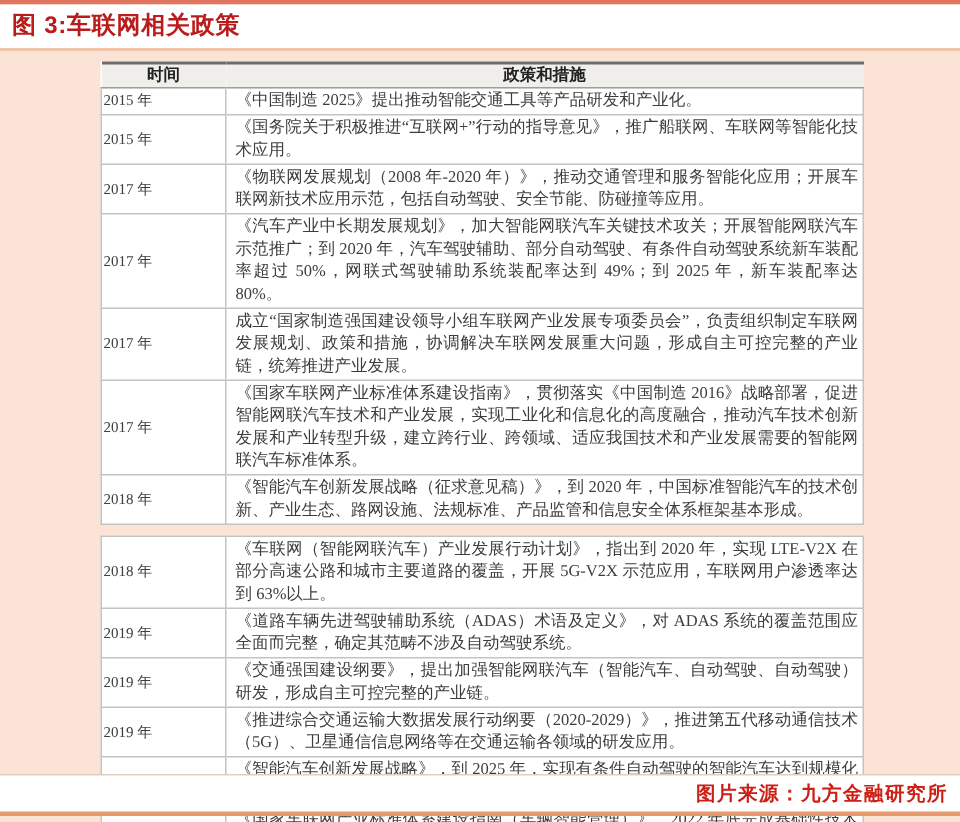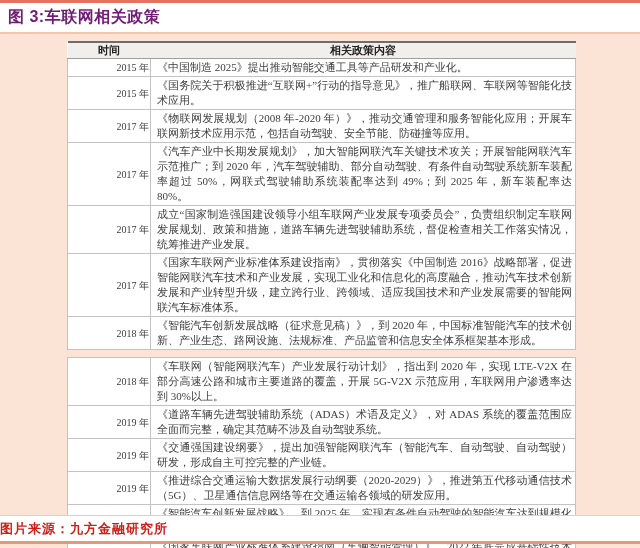--- a/index.html
+++ b/index.html
@@ -11,21 +11,21 @@
   .page{
     position:relative;
     width:640px;height:548px;
     background:#fbe3d5;
     overflow:hidden;
   }
   .top-rule{height:3px;background:#e0745c;}
   .title-band{background:#ffffff;padding:4px 8px 4px 8px;}
   .figure-title{
     font-family:"Liberation Sans","DejaVu Sans",sans-serif;
-    font-weight:bold;font-size:16px;color:#701a75;letter-spacing:0.5px;
+    font-weight:bold;font-size:16px;color:#b91c1c;letter-spacing:0.5px;
   }
   .title-under-rule{height:2px;background:#f0c5a9;}
   .content{padding:7px 0 0 67px;}
   table.policy-table{
     border-collapse:collapse;
     width:508px;
     background:#ffffff;
     table-layout:fixed;
   }
   col.col-year{width:83px;}
@@ -35,36 +35,37 @@
     border-top:2px solid #6d6d6d;
     border-bottom:1px solid #9e9e9e;
     font-size:11px;line-height:13px;font-weight:bold;color:#222222;
     padding:1px 0;
   }
   td{
     border:1px solid #c3c3c3;
     color:#3d3d3d;
   }
   td.year-cell{
-    text-align:right;vertical-align:middle;
+    text-align:left;vertical-align:middle;
     font-size:10px;line-height:15px;
   }
   td.content-cell{
     font-size:11px;line-height:15px;
     padding:1px 3px 1px 6px;
     text-align:justify;
     vertical-align:middle;
   }
   .table-gap{height:7px;}
   .source-band{
     position:absolute;left:0;right:0;bottom:4px;
     background:#ffffff;
     border-top:1px solid #decfc2;
     border-bottom:3px solid #e9996e;
     padding:3px 8px 3px 0;
+    text-align:right;
   }
   .source-text{
     font-family:"Liberation Sans","DejaVu Sans",sans-serif;
     font-weight:bold;font-size:13px;color:#cc2017;letter-spacing:1px;
   }
 </style>
 </head>
 <body>
 
 <div class="page">
@@ -77,21 +78,21 @@
 
   <div class="content">
     <table class="policy-table">
       <colgroup>
           <col class="col-year">
           <col class="col-policy">
         </colgroup>
       <thead>
         <tr>
           <th>时间</th>
-          <th>相关政策内容</th>
+          <th>政策和措施</th>
         </tr>
       </thead>
       <tbody>
           <tr>
             <td class="year-cell">2015 年</td>
             <td class="content-cell">《中国制造 2025》提出推动智能交通工具等产品研发和产业化。</td>
           </tr>
           <tr>
             <td class="year-cell">2015 年</td>
             <td class="content-cell">《国务院关于积极推进“互联网+”行动的指导意见》，推广船联网、车联网等智能化技术应用。</td>
@@ -99,21 +100,21 @@
           <tr>
             <td class="year-cell">2017 年</td>
             <td class="content-cell">《物联网发展规划（2008 年-2020 年）》，推动交通管理和服务智能化应用；开展车联网新技术应用示范，包括自动驾驶、安全节能、防碰撞等应用。</td>
           </tr>
           <tr>
             <td class="year-cell">2017 年</td>
             <td class="content-cell">《汽车产业中长期发展规划》，加大智能网联汽车关键技术攻关；开展智能网联汽车示范推广；到 2020 年，汽车驾驶辅助、部分自动驾驶、有条件自动驾驶系统新车装配率超过 50%，网联式驾驶辅助系统装配率达到 49%；到 2025 年，新车装配率达 80%。</td>
           </tr>
           <tr>
             <td class="year-cell">2017 年</td>
-            <td class="content-cell">成立“国家制造强国建设领导小组车联网产业发展专项委员会”，负责组织制定车联网发展规划、政策和措施，道路车辆先进驾驶辅助系统，督促检查相关工作落实情况，统筹推进产业发展。</td>
+            <td class="content-cell">成立“国家制造强国建设领导小组车联网产业发展专项委员会”，负责组织制定车联网发展规划、政策和措施，协调解决车联网发展重大问题，形成自主可控完整的产业链，统筹推进产业发展。</td>
           </tr>
           <tr>
             <td class="year-cell">2017 年</td>
             <td class="content-cell">《国家车联网产业标准体系建设指南》，贯彻落实《中国制造 2016》战略部署，促进智能网联汽车技术和产业发展，实现工业化和信息化的高度融合，推动汽车技术创新发展和产业转型升级，建立跨行业、跨领域、适应我国技术和产业发展需要的智能网联汽车标准体系。</td>
           </tr>
           <tr>
             <td class="year-cell">2018 年</td>
             <td class="content-cell">《智能汽车创新发展战略（征求意见稿）》，到 2020 年，中国标准智能汽车的技术创新、产业生态、路网设施、法规标准、产品监管和信息安全体系框架基本形成。</td>
           </tr>
         </tbody>
@@ -122,21 +123,21 @@
     <div class="table-gap"></div>
 
     <table class="policy-table">
       <colgroup>
           <col class="col-year">
           <col class="col-policy">
         </colgroup>
       <tbody>
           <tr>
             <td class="year-cell">2018 年</td>
-            <td class="content-cell">《车联网（智能网联汽车）产业发展行动计划》，指出到 2020 年，实现 LTE-V2X 在部分高速公路和城市主要道路的覆盖，开展 5G-V2X 示范应用，车联网用户渗透率达到 30%以上。</td>
+            <td class="content-cell">《车联网（智能网联汽车）产业发展行动计划》，指出到 2020 年，实现 LTE-V2X 在部分高速公路和城市主要道路的覆盖，开展 5G-V2X 示范应用，车联网用户渗透率达到 63%以上。</td>
           </tr>
           <tr>
             <td class="year-cell">2019 年</td>
             <td class="content-cell">《道路车辆先进驾驶辅助系统（ADAS）术语及定义》，对 ADAS 系统的覆盖范围应全面而完整，确定其范畴不涉及自动驾驶系统。</td>
           </tr>
           <tr>
             <td class="year-cell">2019 年</td>
             <td class="content-cell">《交通强国建设纲要》，提出加强智能网联汽车（智能汽车、自动驾驶、自动驾驶）研发，形成自主可控完整的产业链。</td>
           </tr>
           <tr>

